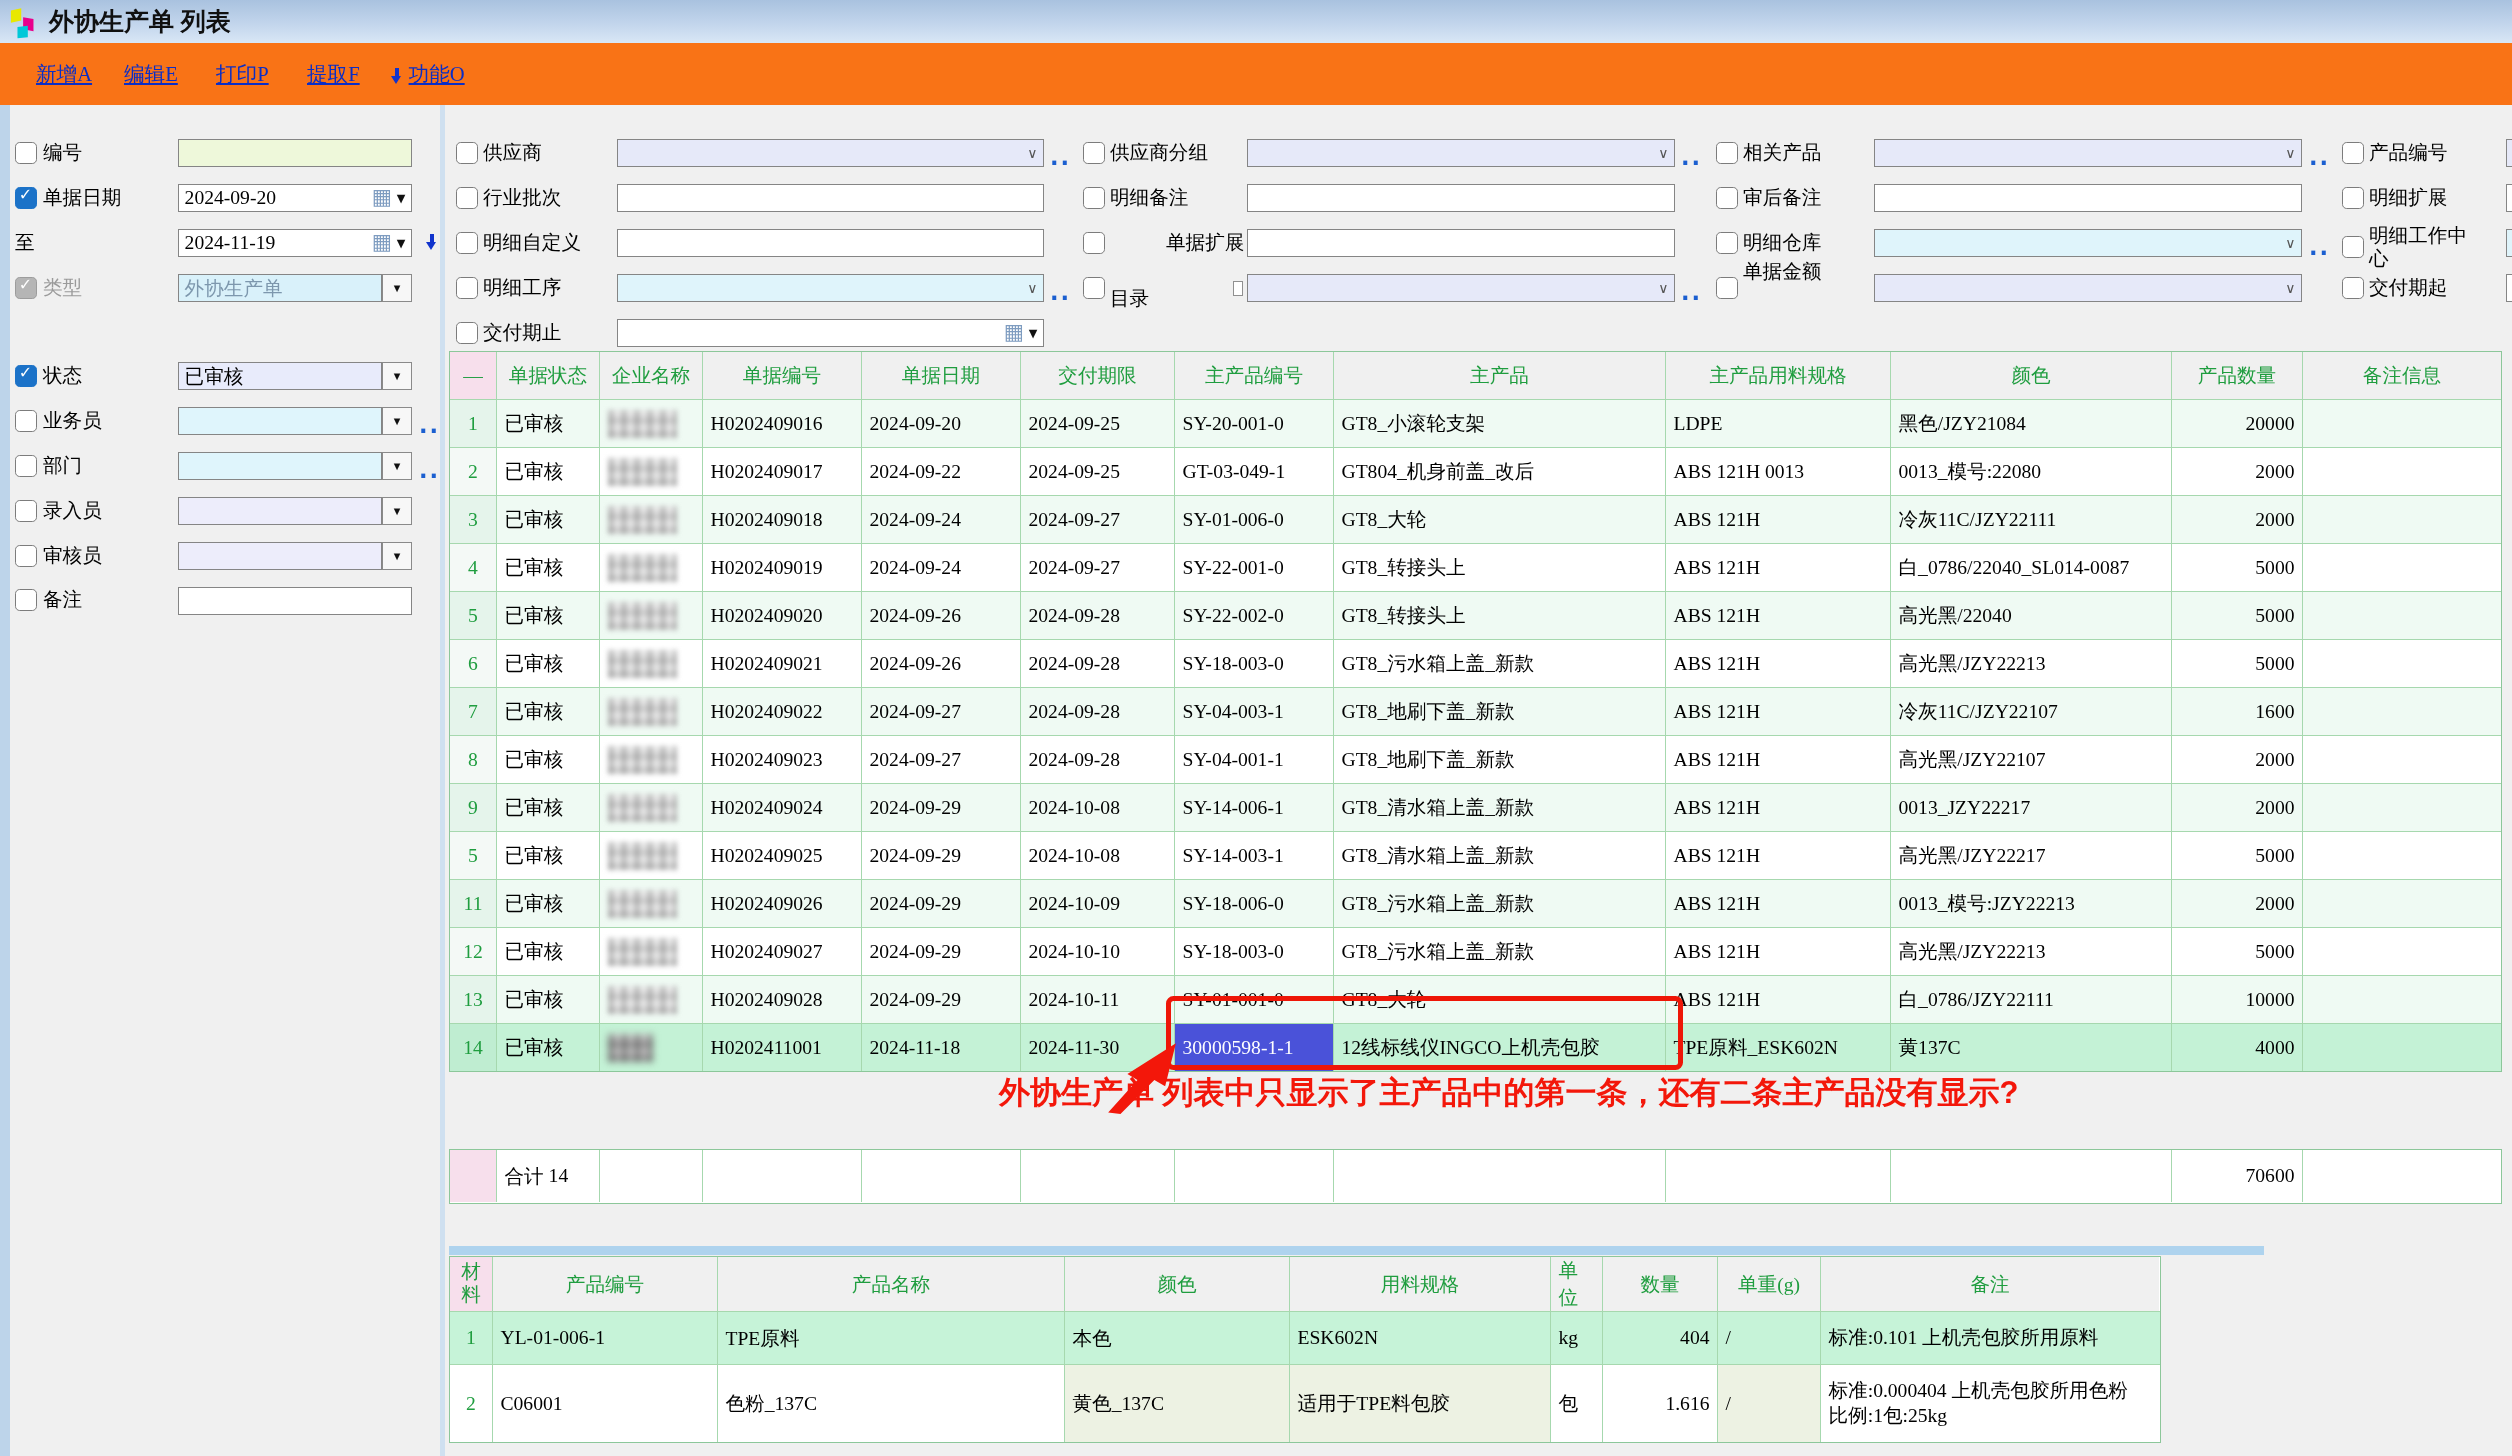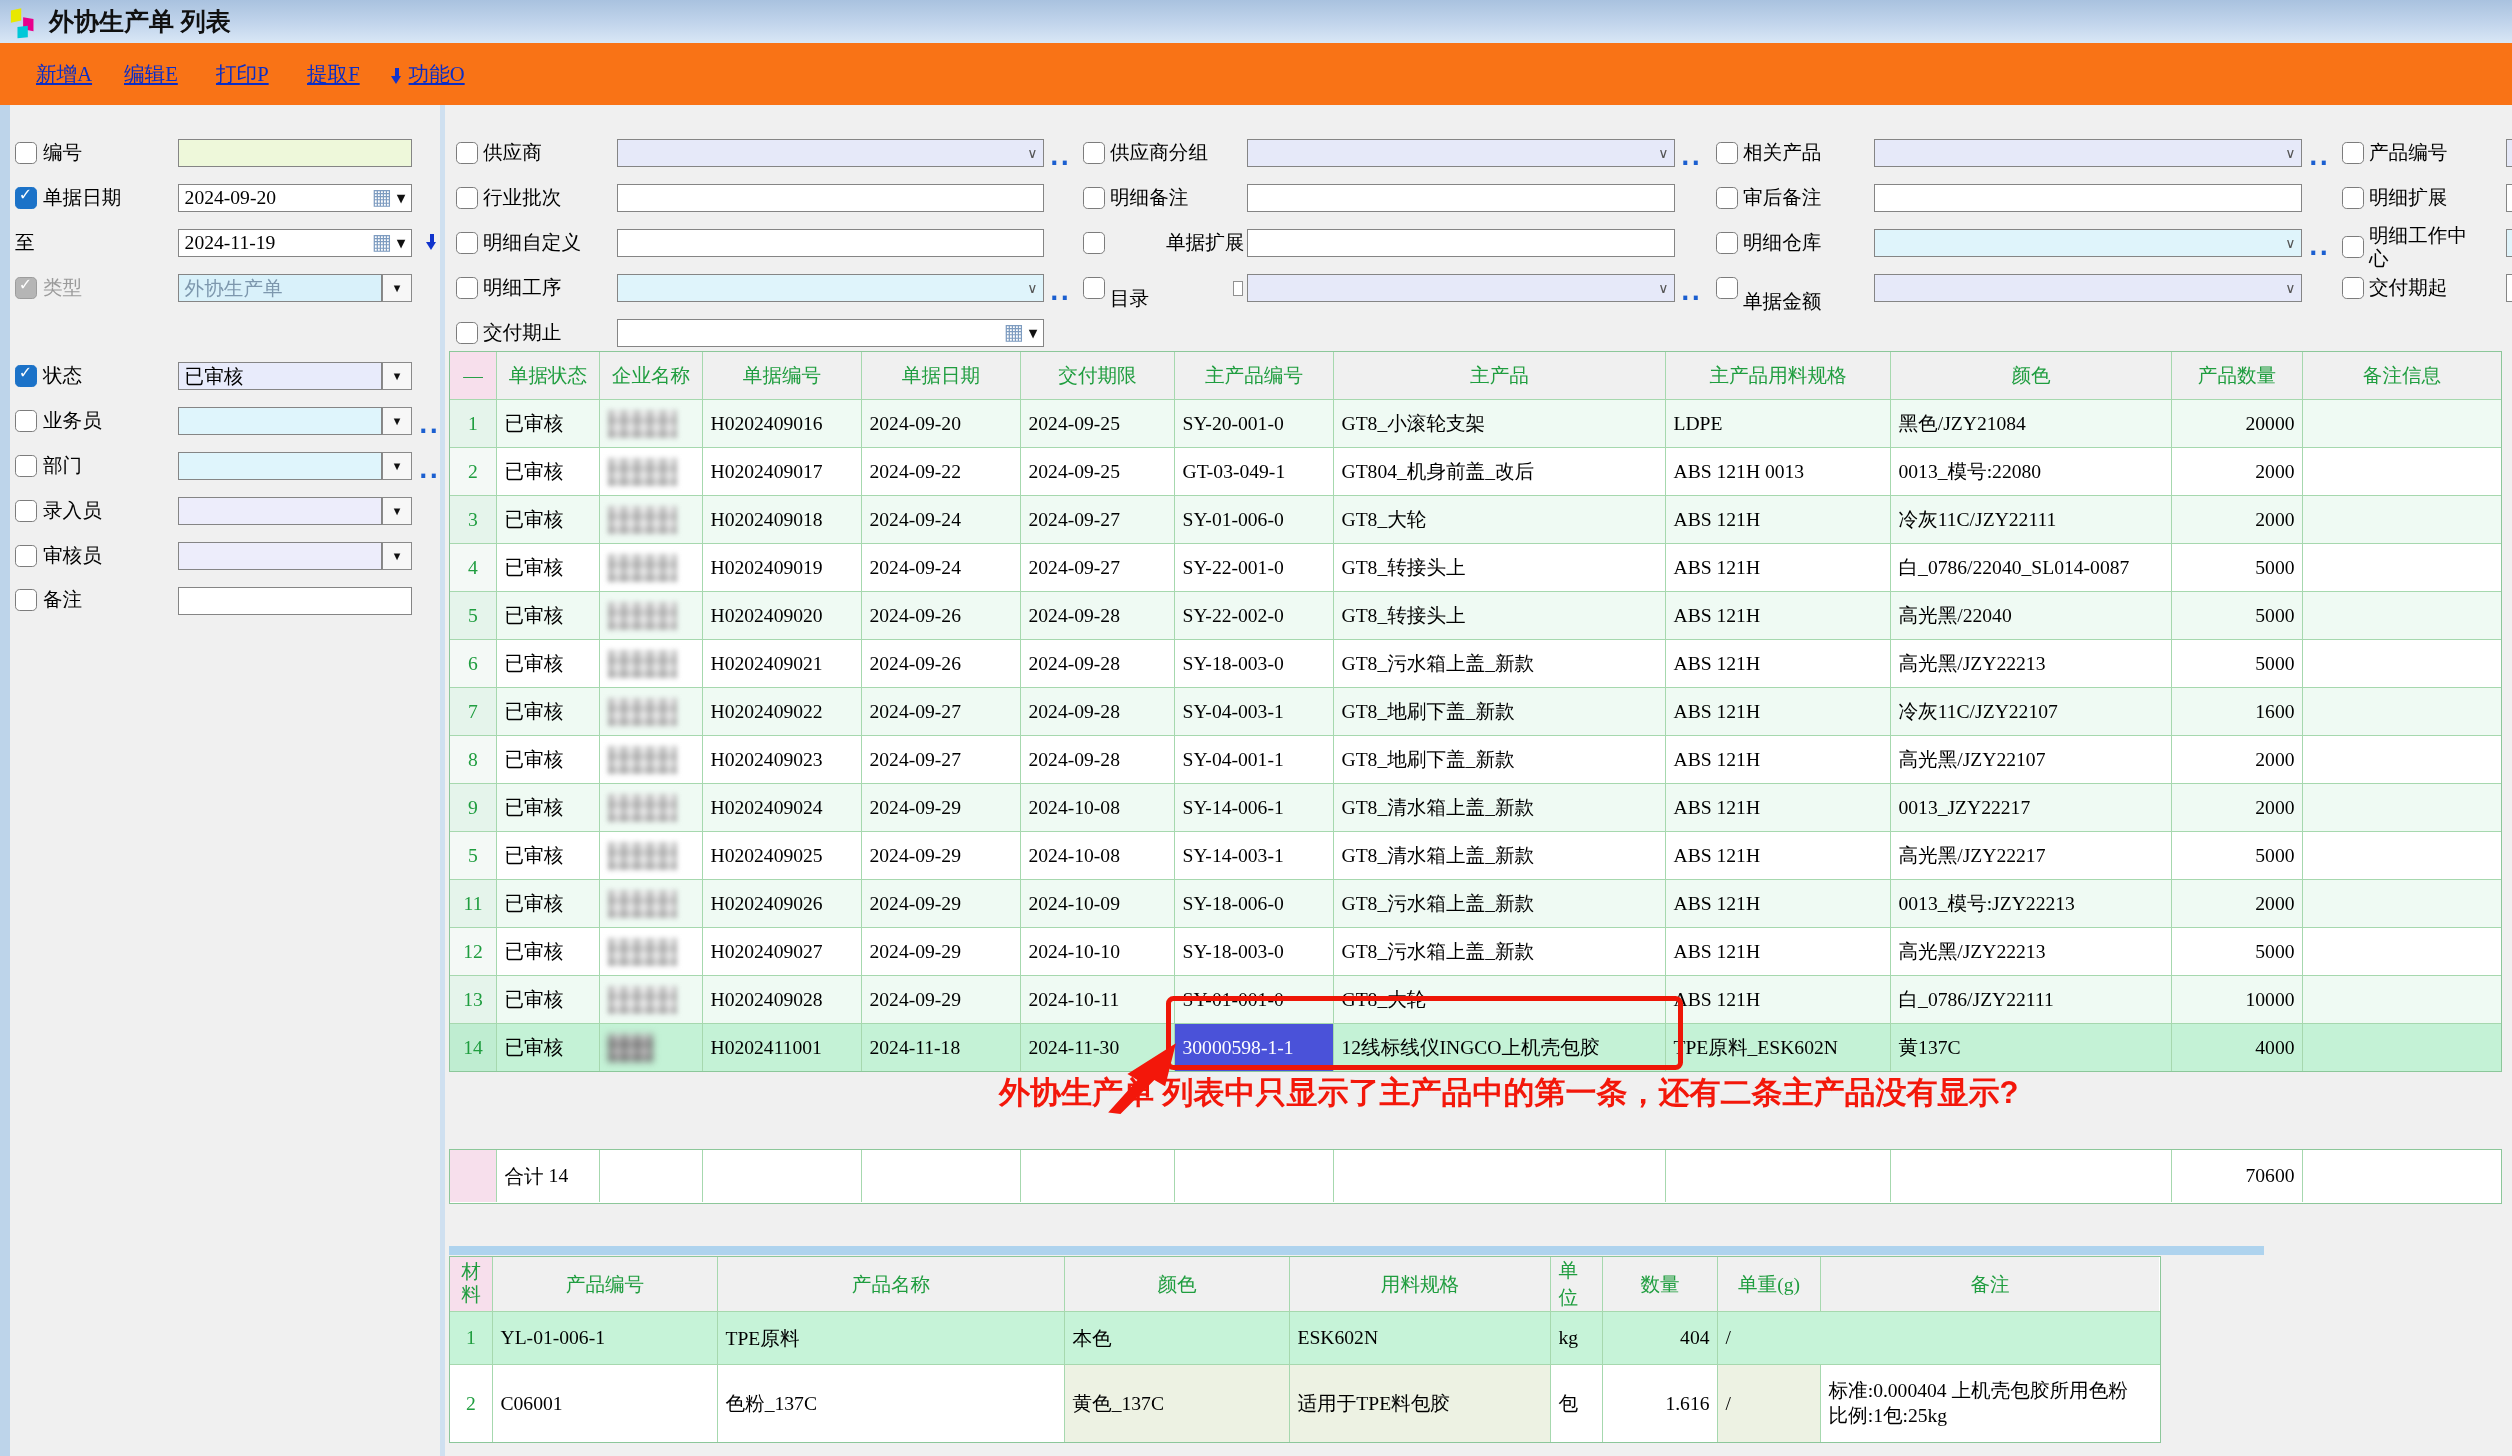--- a/index.html
+++ b/index.html
@@ -259,21 +259,21 @@
       </div>
     <span class="more" style="left:1050px;top:279px;">..</span>
     <span class="cb" style="left:1083px;top:277px;"></span>
     <span class="lbl" style="left:1110px;top:277px;margin-top:11px;">目录</span>
     <span class="minibox" style="left:1233px;top:281px;"></span>
     <div class="fld comboL" style="left:1247px;top:274px;width:428px;">
         <span class="chev">∨</span>
       </div>
     <span class="more" style="left:1681px;top:279px;">..</span>
     <span class="cb" style="left:1716px;top:277px;"></span>
-    <span class="lbl" style="left:1743px;top:291px;font-family:Liberation Serif, serif;">单据金额</span>
+    <span class="lbl" style="left:1743px;top:261px;font-family:Liberation Serif, serif;">单据金额</span>
     <div class="fld comboL" style="left:1874px;top:274px;width:428px;">
         <span class="chev">∨</span>
       </div>
     <span class="cb" style="left:2342px;top:277px;"></span>
     <span class="lbl" style="left:2369px;top:277px;">交付期起</span>
     <div class="sliver" style="left:2506px;top:274px;background:#fff;"></div>
 
     <span class="cb" style="left:456px;top:322px;"></span>
     <span class="lbl" style="left:483px;top:322px;">交付期止</span>
     <div class="fld" style="left:617px;top:319px;width:427px;">
@@ -566,20 +566,21 @@
 
     <div class="xrow">
         <div class="xcell x-seq">1</div>
         <div class="xcell">YL-01-006-1</div>
         <div class="xcell">TPE原料</div>
         <div class="xcell x-color">本色</div>
         <div class="xcell x-spec">ESK602N</div>
         <div class="xcell">kg</div>
         <div class="xcell x-qty">404</div>
         <div class="xcell x-weight">/</div>
+        <div class="xcell x-remark">标准:0.101 上机壳包胶所用原料</div>
       </div>
         <div class="xrow">
         <div class="xcell x-seq">2</div>
         <div class="xcell">C06001</div>
         <div class="xcell">色粉_137C</div>
         <div class="xcell x-color">黄色_137C</div>
         <div class="xcell x-spec">适用于TPE料包胶</div>
         <div class="xcell">包</div>
         <div class="xcell x-qty">1.616</div>
         <div class="xcell x-weight">/</div>

